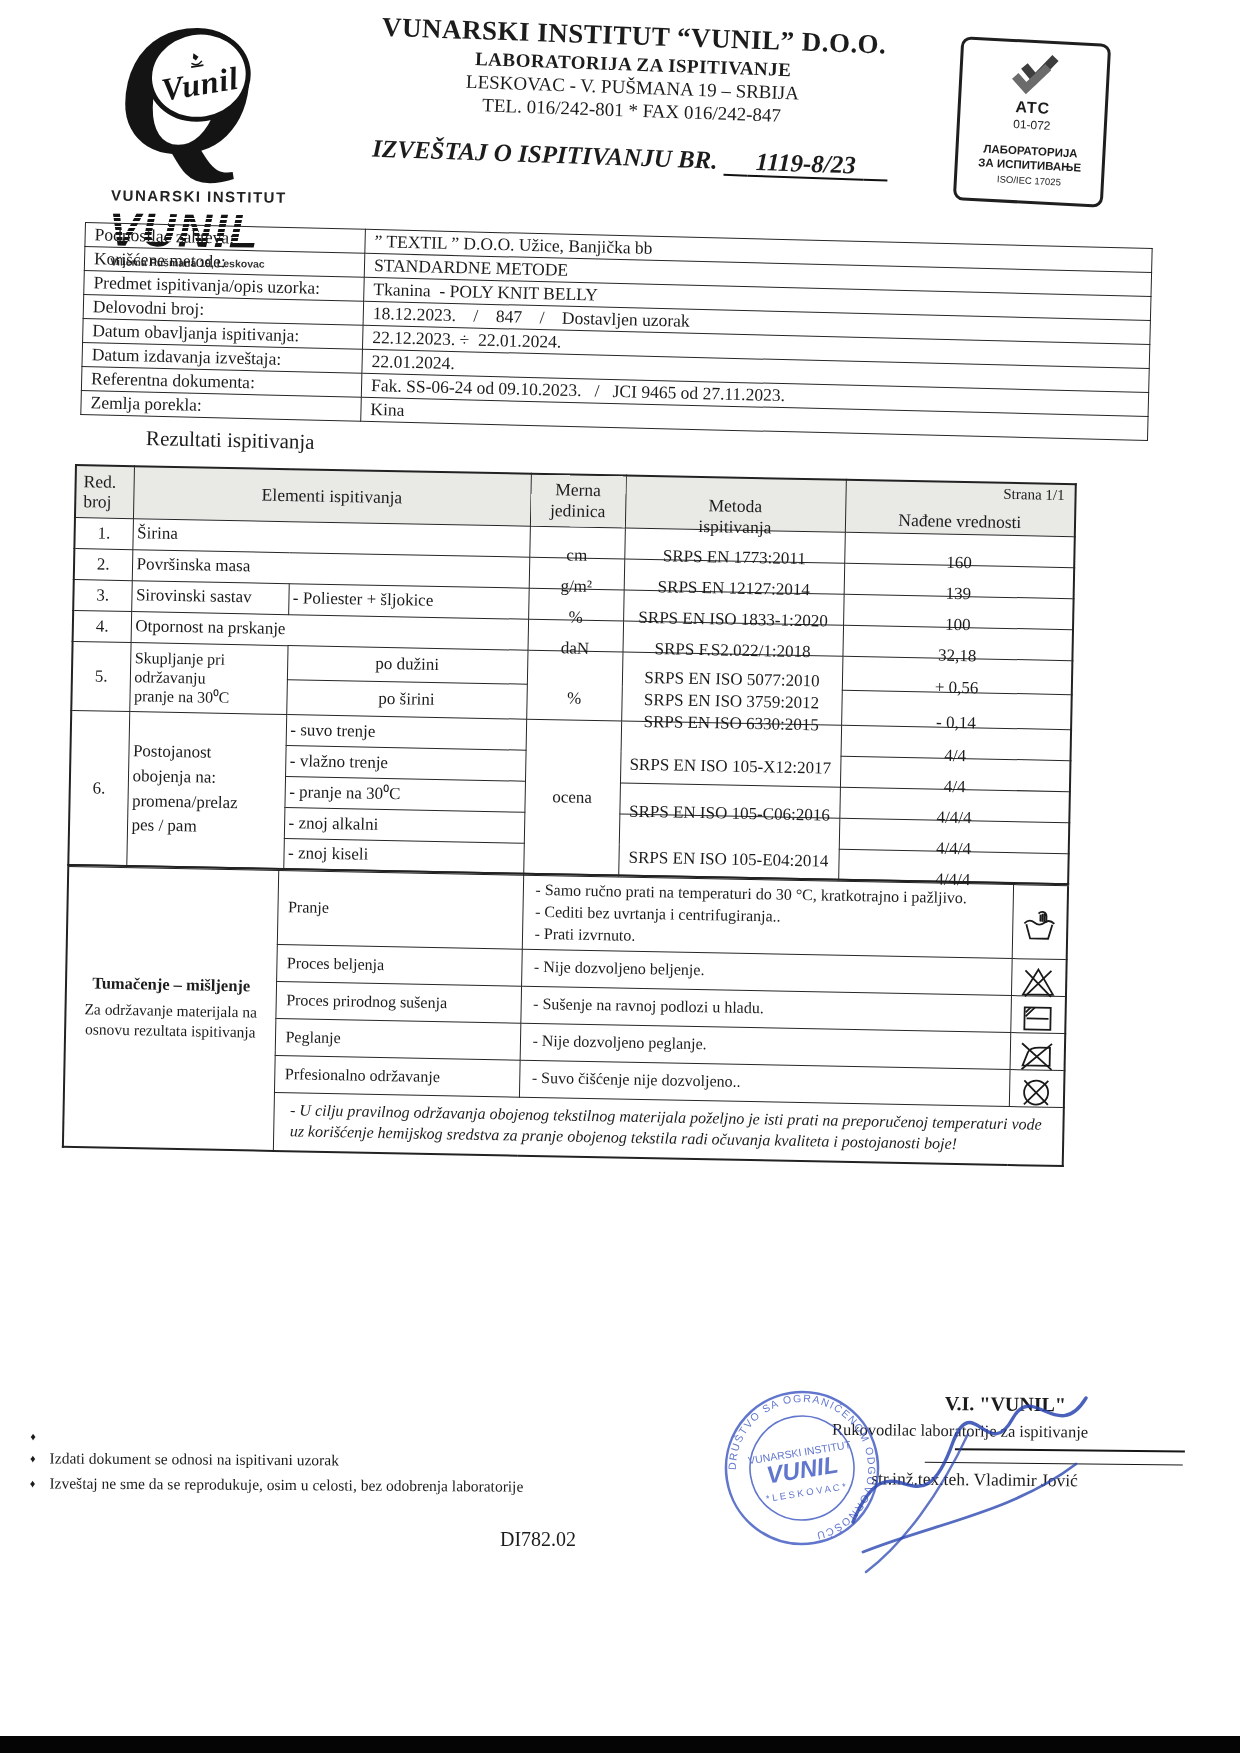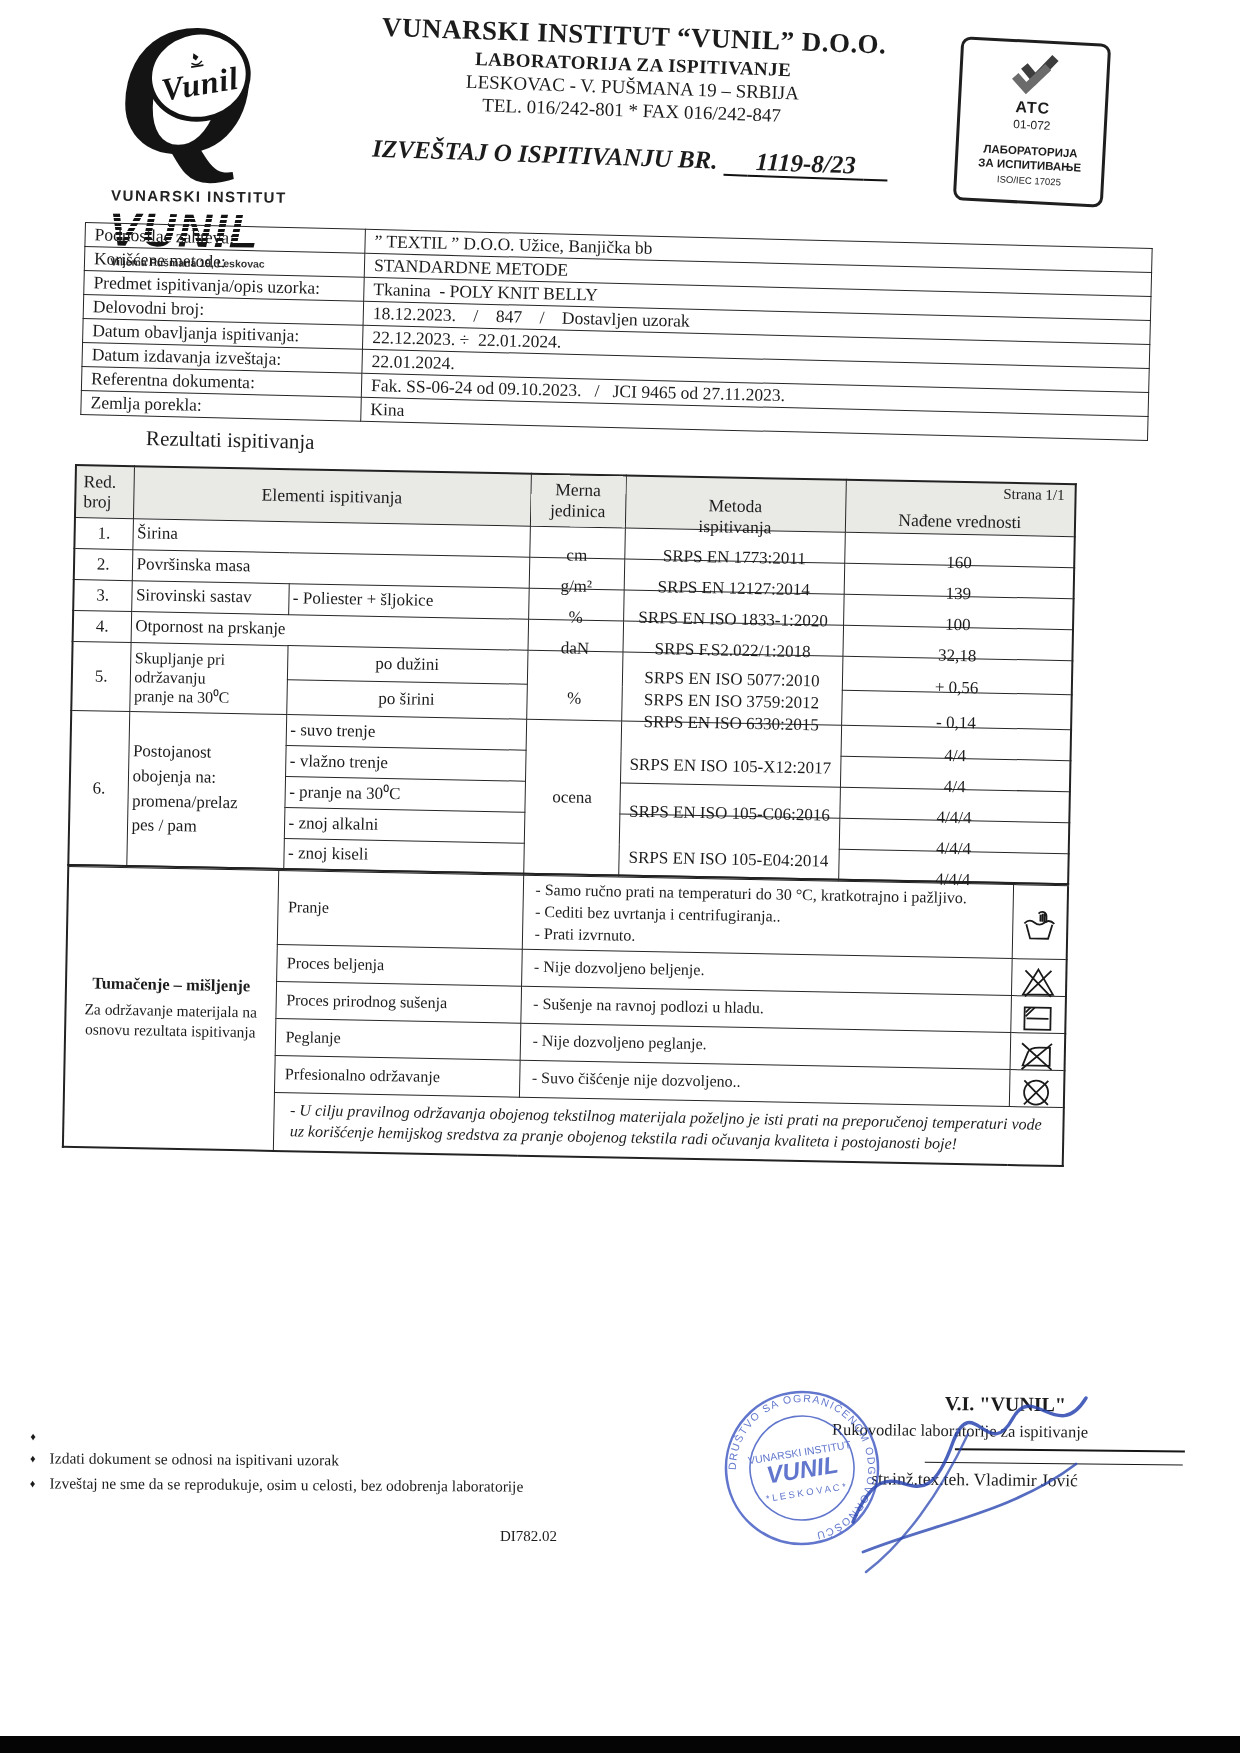--- a/index.html
+++ b/index.html
@@ -86,21 +86,21 @@
   td.sym svg { transform:translateY(6px); }
   tr.care-r1 { height:68px; }
   tr.care-rn { height:37px; }
   td.note { font-style:italic; font-size:16.5px; line-height:1.35; padding:6px 14px 8px 16px; }
 
   
   .footer-left { position:absolute; left:30px; top:1432px; transform:rotate(.4deg); font-size:15.5px; }
   .f-b { display:flex; align-items:baseline; gap:14px; margin-top:7px; }
   .diam { font-size:11px; position:relative; top:-1px; }
   .lone-diam { margin-left:0; font-size:11px; }
-  .doc-code { position:absolute; left:500px; top:1528px; font-size:15px; }
+  .doc-code { position:absolute; left:500px; top:1528px; font-size:20px; }
   .sign-block { position:absolute; left:760px; top:1392px; width:360px; text-align:center; transform:rotate(.6deg); }
   .s-co { font-size:20px; font-weight:bold; padding-left:130px; white-space:nowrap; }
   .s-role { font-size:16.5px; margin-top:6px; padding-left:40px; white-space:nowrap; }
   .s-line1 { position:absolute; left:195px; top:56px; width:230px; border-bottom:2px solid #161616; }
   .s-line2 { position:absolute; left:165px; top:70px; width:258px; border-bottom:1.6px solid #161616; }
   .s-name { font-size:17.5px; margin-top:28px; padding-left:70px; white-space:nowrap; }
   .stamp-wrap { position:absolute; left:712px; top:1378px; width:180px; height:180px; transform:rotate(-9deg); opacity:.8; }
   .sig-wrap { position:absolute; left:818px; top:1372px; width:290px; height:210px; pointer-events:none; }
   .bottom-bar { position:absolute; left:0; top:1736px; width:1240px; height:17px; background:#050505; }
 </style>

